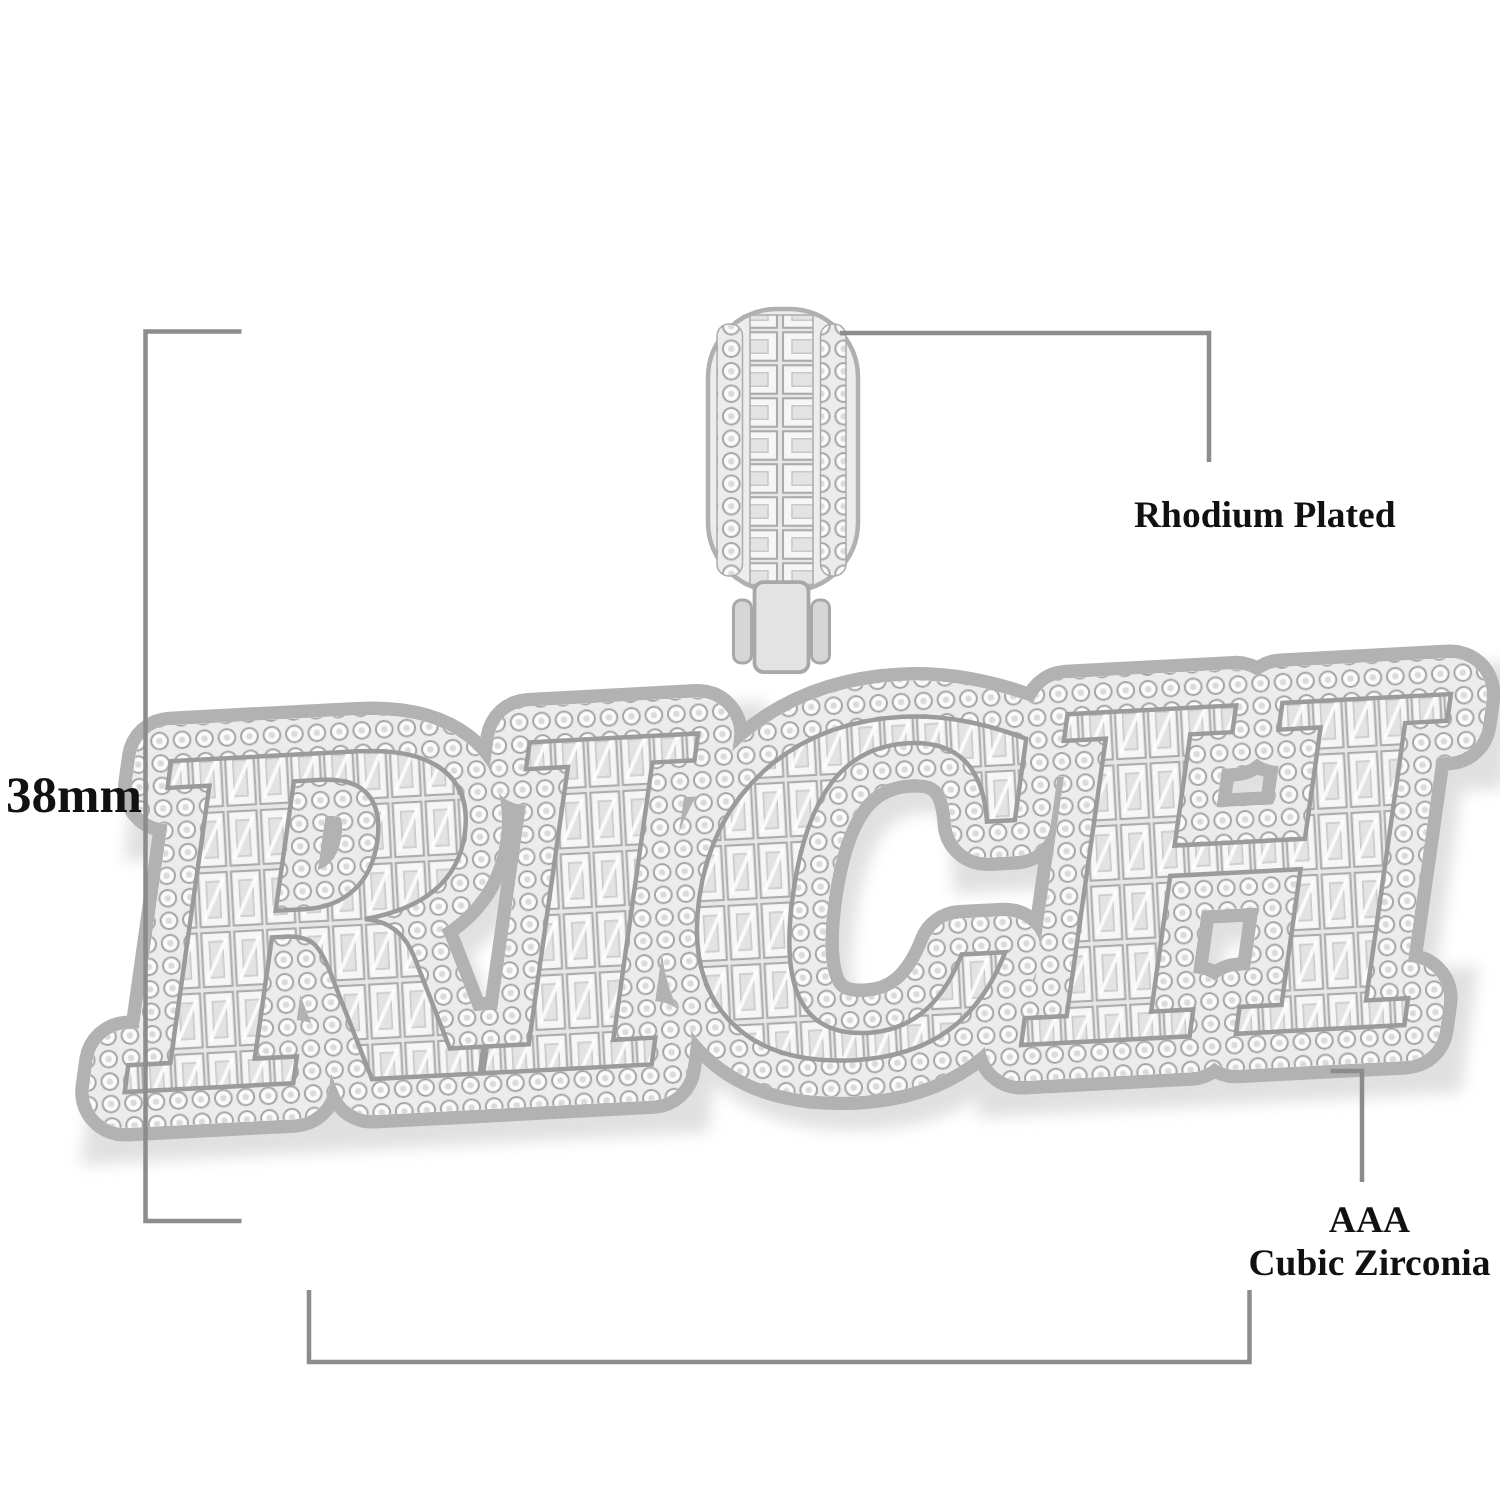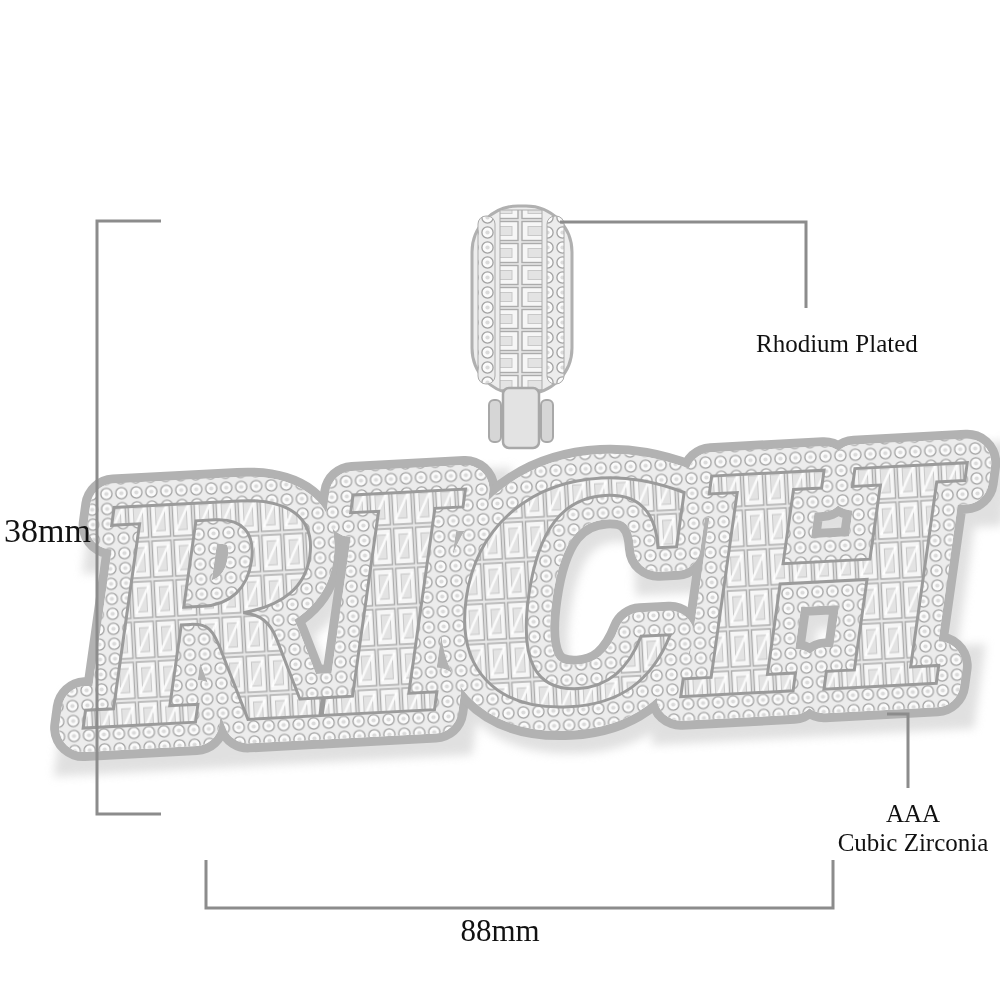--- a/index.html
+++ b/index.html
@@ -16,21 +16,21 @@
   }
   svg.scene {
     position: absolute; left: 0; top: 0;
     width: 1000px; height: 1000px;
     display: block;
   }
   .label {
     position: absolute;
     color: #111111;
     font-family: "Liberation Serif", serif;
-    font-weight: normal;
+    font-weight: bold;
     white-space: nowrap;
   }
   .label-38mm   { left: 4px;   top: 500px; font-size: 34px; margin-top: 12px; }
   .label-rhodium{ left: 756px; top: 330px; font-size: 25px; }
   .label-stone  { left: 818px; top: 799px; width: 190px; font-size: 25px;
                   text-align: center; line-height: 29px; }
   .label-bottom { left: 330px; top: 914px; width: 340px;
                   text-align: center; line-height: 33px; }
   .label-bottom .w88    { font-size: 31px; display: block; }
   .label-bottom .weight { font-size: 32px; display: block; }
@@ -99,16 +99,15 @@
   <div class="label label-38mm">38mm</div>
 
   <div class="label label-rhodium">Rhodium Plated</div>
 
   <div class="label label-stone">
     <span style="display:block;">AAA</span>
     <span style="display:block;">Cubic Zirconia</span>
   </div>
 
   <div class="label label-bottom">
-    <span class="w88">88mm</span>
   </div>
 
 </div>
 
 </body></html>

